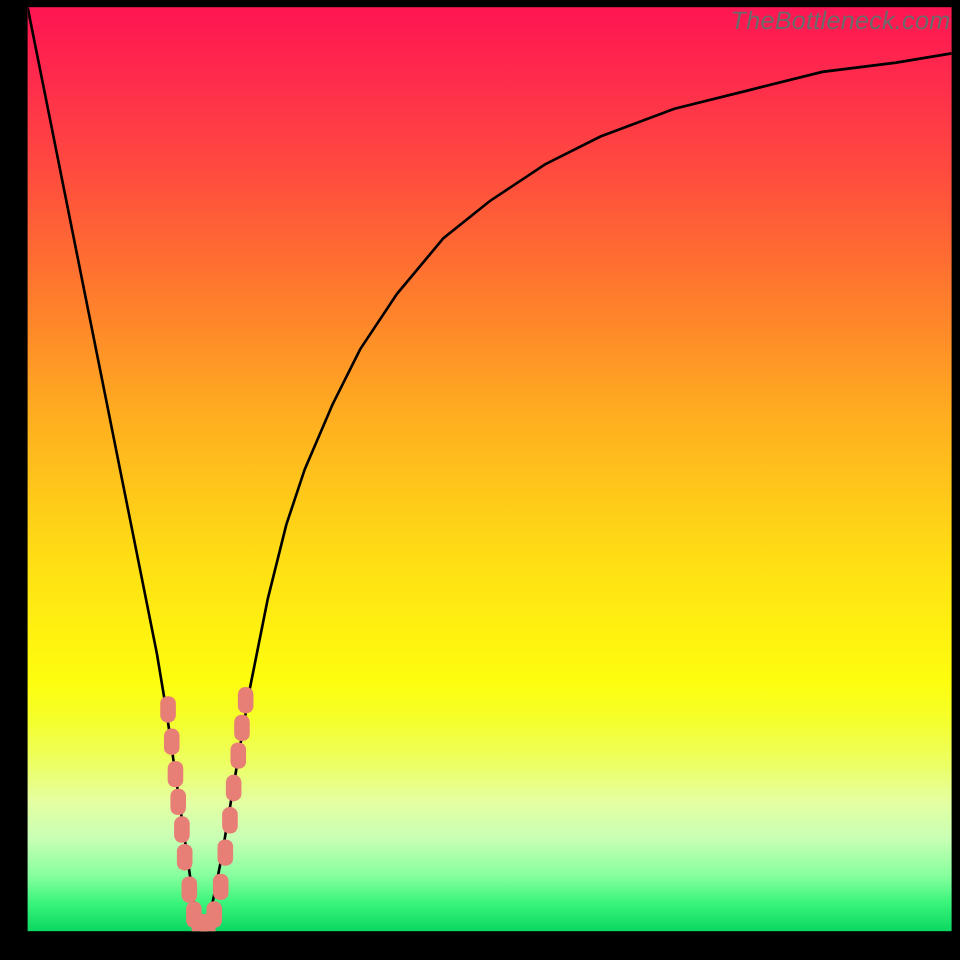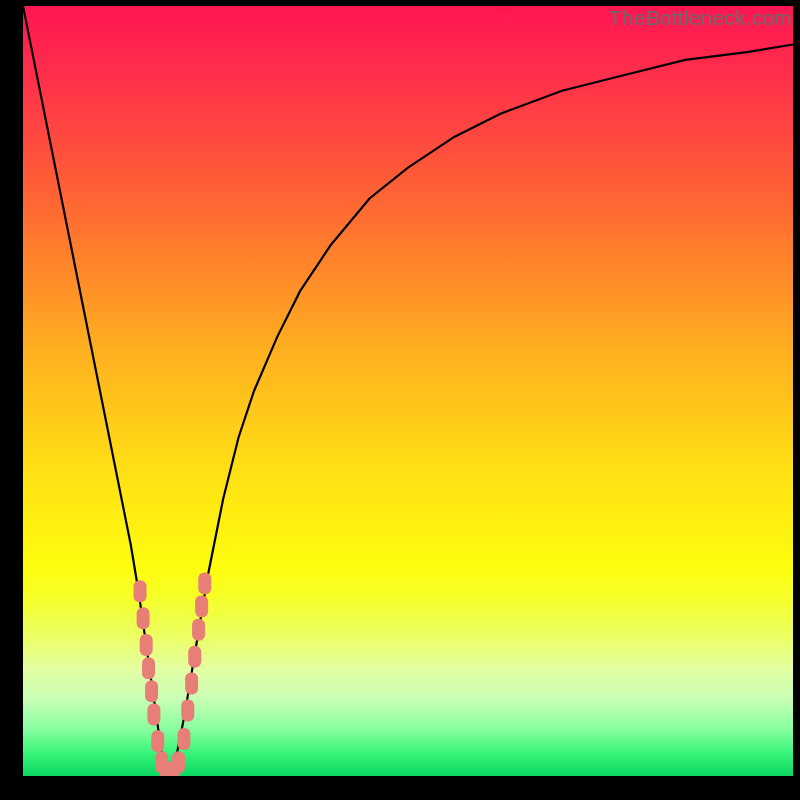--- a/index.html
+++ b/index.html
@@ -52,20 +52,21 @@
   }
   .watermark {
     position: absolute;
     top: 6px;
     right: 8px;
     color: #6b6b6b;
     font-size: 21px;
     font-weight: 500;
     letter-spacing: 0.2px;
     user-select: none;
+    font-style: italic;
   }
 </style>
 </head>
 <body>
 
 <div class="frame">
   <div class="plot-area">
     <svg class="curve-svg" viewBox="0 0 770 770" preserveAspectRatio="none">
       <g>
         <path id="curve-path" d="M0.00 0.00 L15.40 77.00 L30.80 154.00 L46.20 231.00 L61.60 308.00 L77.00 385.00 L92.40 462.00 L107.80 539.00 L115.50 585.20 L123.20 639.10 L130.90 693.00 L138.60 746.90 L142.45 770.00 L146.30 770.00 L154.00 746.90 L161.70 708.40 L169.40 662.20 L177.10 616.00 L184.80 569.80 L200.20 492.80 L215.60 431.20 L231.00 385.00 L254.10 331.10 L277.20 284.90 L308.00 238.70 L346.50 192.50 L385.00 161.70 L431.20 130.90 L477.40 107.80 L539.00 84.70 L600.60 69.30 L662.20 53.90 L723.80 46.20 L770.00 38.50" fill="none" stroke="#000" stroke-width="2.2" stroke-linecap="round"></path>

